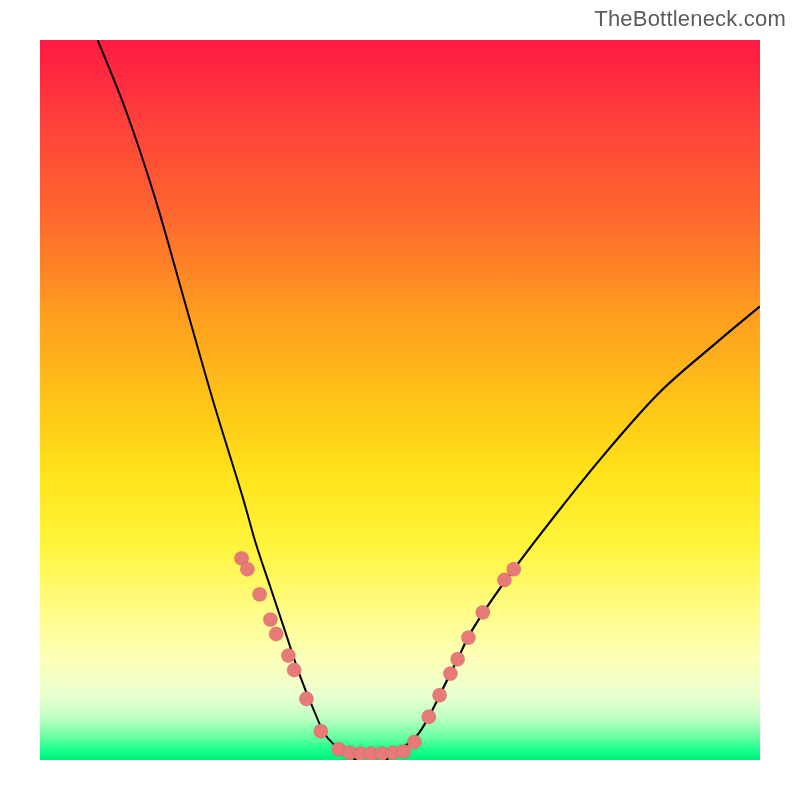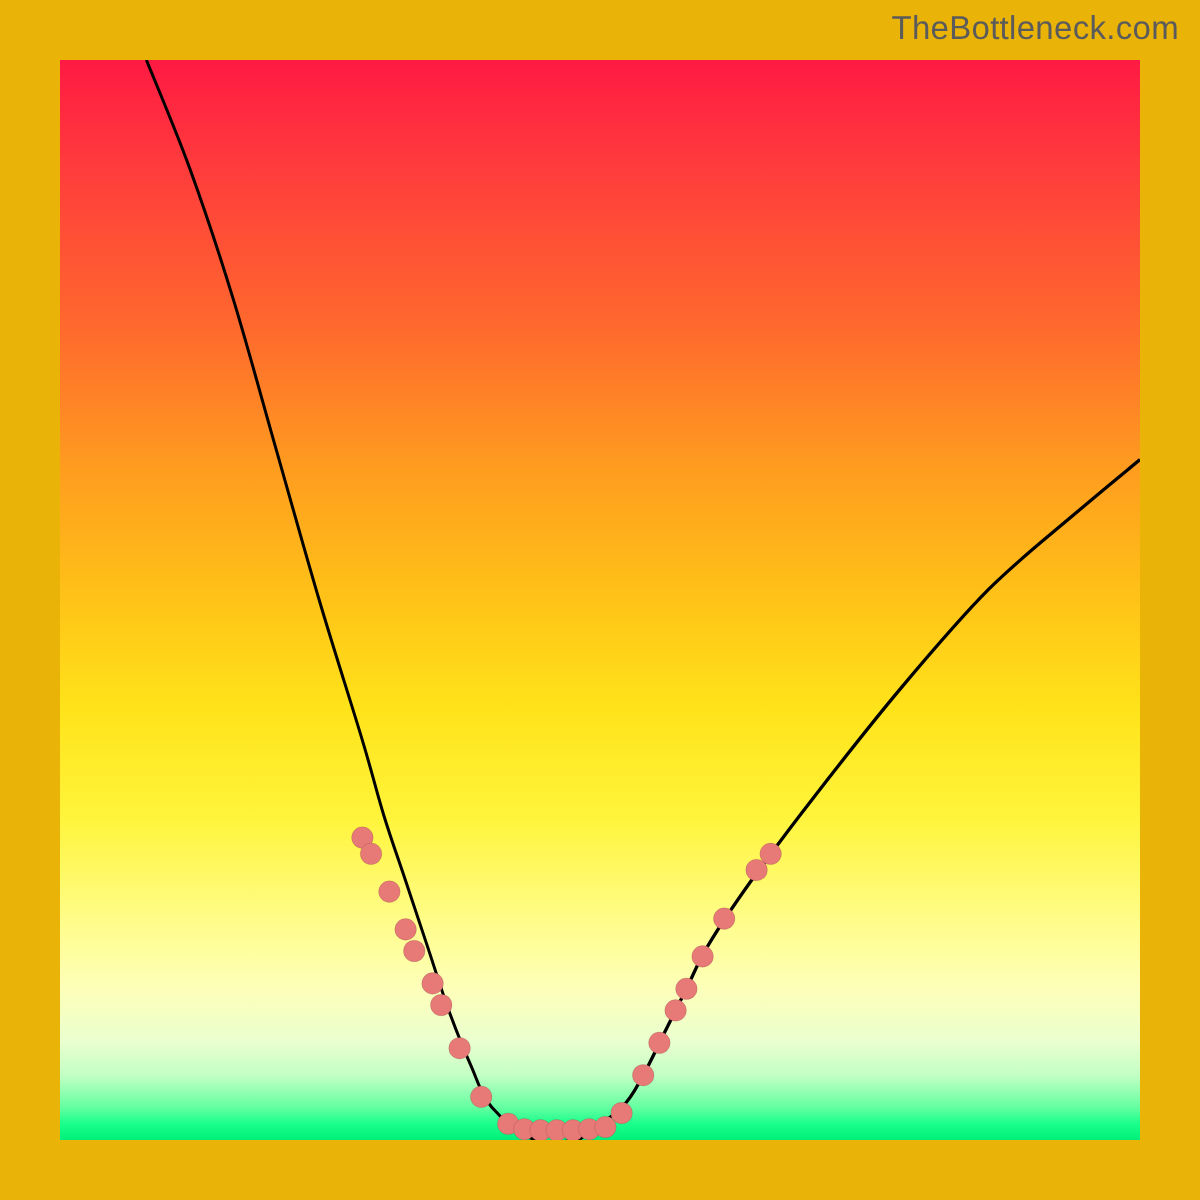--- a/index.html
+++ b/index.html
@@ -7,21 +7,21 @@
     padding: 0;
     width: 800px;
     height: 800px;
     overflow: hidden;
     background: #000;
     font-family: Arial, Helvetica, sans-serif;
   }
   .frame {
     position: absolute;
     inset: 0;
-    background: #eab308;
+    background: #ffffff;
   }
   .plot-area {
     position: absolute;
     left: 40px;
     top: 40px;
     width: 720px;
     height: 720px;
     overflow: hidden;
   }
   .gradient-bg {

